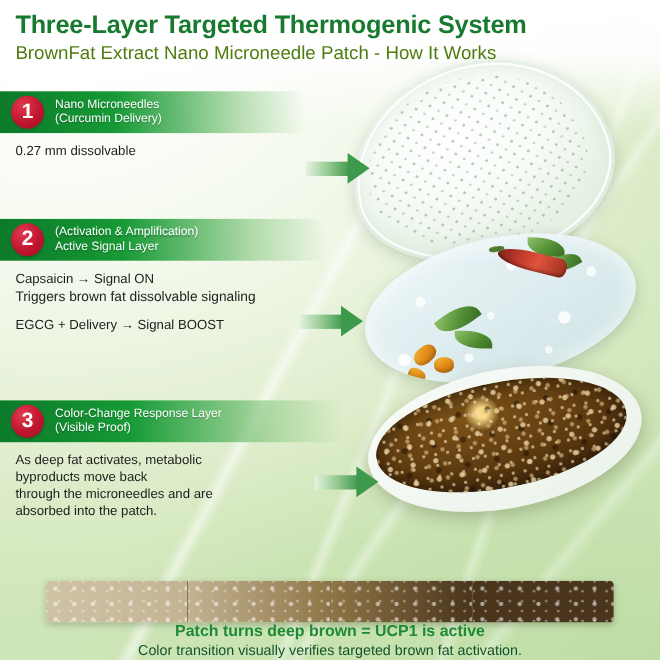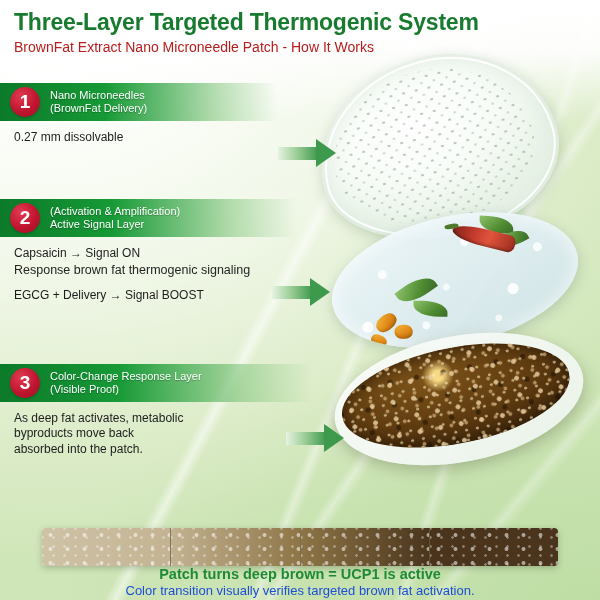--- a/index.html
+++ b/index.html
@@ -31,21 +31,21 @@
     background:linear-gradient(180deg,#ffffff 0%, rgba(255,255,255,.92) 42%, rgba(255,255,255,0) 100%);
   }
 
   
   .title-wrap{position:absolute;left:14px;top:10px;width:580px;}
   .title{
     font-size:23px;font-weight:bold;color:#177a2e;letter-spacing:-.2px;
     line-height:1.06;white-space:nowrap;
   }
   .subtitle{
-    margin-top:5px;font-size:14px;color:#b91c1c;white-space:nowrap;
+    margin-top:5px;font-size:17px;color:#4d7c0f;white-space:nowrap;
   }
 
   
   .step{position:absolute;left:0;}
   .step-head{
     position:relative;height:38px;
     background:linear-gradient(90deg,#0b7a29 0%, #179a36 38%, rgba(126,196,120,.55) 78%, rgba(190,224,176,0) 100%);
     display:flex;align-items:center;
   }
   .badge{
@@ -186,21 +186,21 @@
   .seg:last-child{border-right:none;}
   .seg .tex{position:absolute;inset:0;
     background-image:
       radial-gradient(circle, rgba(255,255,255,.55) 0 1.6px, rgba(255,255,255,0) 2.3px),
       radial-gradient(circle, rgba(255,255,255,.35) 0 1px, rgba(255,255,255,0) 1.6px);
     background-size:17px 14px, 11px 9px;
     background-position:0 0, 6px 5px;}
 
   .caption{position:absolute;left:0;top:566px;width:600px;text-align:center;}
   .cap-main{font-size:14.5px;font-weight:bold;color:#1f8a35;}
-  .cap-sub{font-size:13px;color:#1d4ed8;margin-top:1px;}
+  .cap-sub{font-size:13px;color:#14532d;margin-top:1px;}
 </style>
 </head>
 <body>
 
 <div id="stage">
 
   <div class="bg-base"></div>
   <div class="bg-leaf"></div>
   <div class="bg-topfade"></div>
 
@@ -230,21 +230,21 @@
     <div class="brown-gel">
       <div class="grains"></div>
     </div>
   </div>
 
   <div class="step" style="top:83px;width:300px;">
     <div class="step-head" style="width:278px;">
       <div class="badge">1</div>
       <div class="head-text">
         <div>Nano Microneedles</div>
-        <div>(BrownFat Delivery)</div>
+        <div>(Curcumin Delivery)</div>
       </div>
     </div>
     <div class="body">
       <div class="line-main">0.27 mm dissolvable</div>
     </div>
   </div>
   <div class="arrow" style="left:278px;top:139px;">
     <i></i>
       <b></b>
   </div>
@@ -252,41 +252,42 @@
   <div class="step" style="top:199px;width:320px;">
     <div class="step-head" style="width:296px;">
       <div class="badge">2</div>
       <div class="head-text">
         <div>(Activation &amp; Amplification)</div>
         <div>Active Signal Layer</div>
       </div>
     </div>
     <div class="body">
       <div class="line-main">Capsaicin → Signal ON</div>
-      <div class="line-sub">Response brown fat thermogenic signaling</div>
+      <div class="line-sub">Triggers brown fat dissolvable signaling</div>
       <div class="gap"></div>
       <div class="line-main">EGCG + Delivery → Signal BOOST</div>
     </div>
   </div>
   <div class="arrow" style="left:272px;top:278px;">
     <i></i>
       <b></b>
   </div>
 
   <div class="step" style="top:364px;width:330px;">
     <div class="step-head" style="width:312px;">
       <div class="badge">3</div>
       <div class="head-text">
         <div>Color-Change Response Layer</div>
         <div>(Visible Proof)</div>
       </div>
     </div>
     <div class="body">
       <div class="line-main">As deep fat activates, metabolic</div>
       <div class="line-main">byproducts move back</div>
+      <div class="line-main">through the microneedles and are</div>
       <div class="line-main">absorbed into the patch.</div>
     </div>
   </div>
   <div class="arrow" style="left:286px;top:424px;">
     <i></i>
       <b></b>
   </div>
 
   <div class="strip-wrap">
     <div class="seg" id="seg0" style="background: linear-gradient(90deg, rgb(207, 195, 166) 0%, rgb(195, 179, 146) 100%);">

